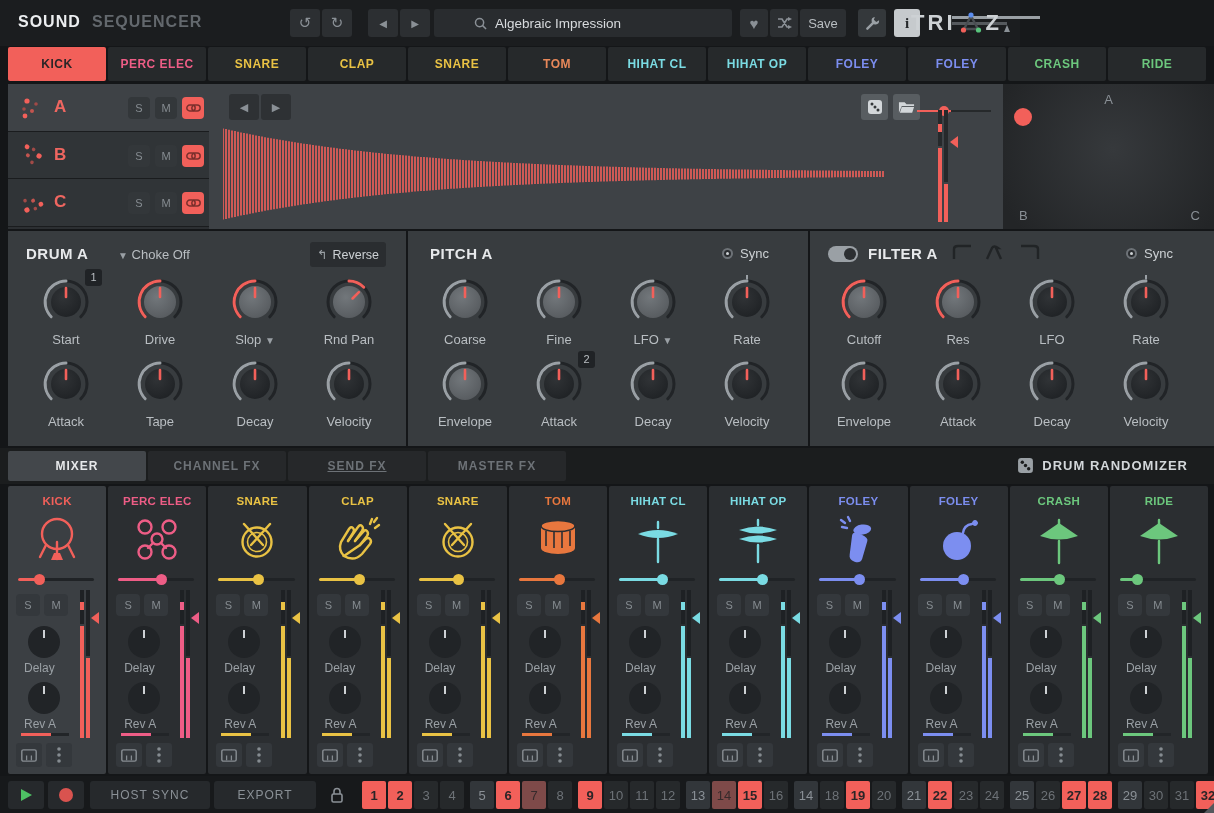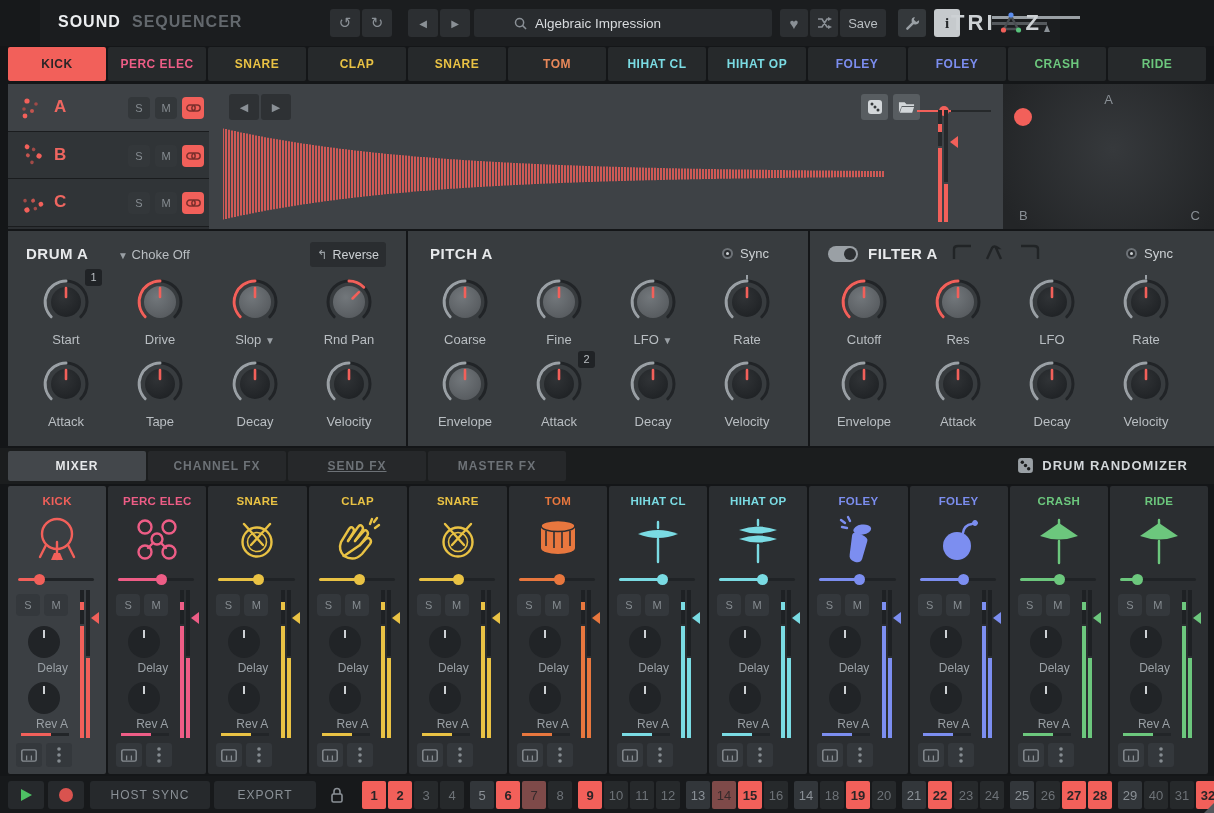--- a/index.html
+++ b/index.html
@@ -1,21 +1,21 @@
 <!DOCTYPE html>
 <html><head>
 <meta charset="utf-8">
 <style>
   html,body{margin:0;padding:0;background:#0e0f10;}
   .app{position:relative;width:1214px;height:813px;background:#17191b;
        font-family:"Liberation Sans",sans-serif;overflow:hidden;user-select:none;}
   .abs{position:absolute;}
 
   
-  .topbar{position:absolute;left:0;top:0;width:1020px;height:46px;background:#1b1d1f;margin-left:40px;}
+  .topbar{position:absolute;left:0;top:0;width:1020px;height:46px;background:#1b1d1f;}
   .brand1{position:absolute;left:18px;top:13px;font-size:16px;font-weight:bold;color:#eceef0;letter-spacing:1px;}
   .brand2{position:absolute;left:92px;top:13px;font-size:16px;font-weight:bold;color:#63686d;letter-spacing:1px;}
   .tb-btn{position:absolute;top:9px;height:28px;background:#2c2f32;border-radius:3px;color:#8a9096;
           display:flex;align-items:center;justify-content:center;font-size:15px;}
   .searchbox{position:absolute;top:9px;height:28px;background:#292c2f;border-radius:3px;display:flex;align-items:center;
              color:#d8dbde;font-size:13.5px;gap:8px;padding:0 10px;box-sizing:border-box;}
   .mag{width:13px;height:13px;flex:0 0 auto;}
   .infobtn{background:#c6cacd !important;color:#26292b !important;font-weight:bold;font-family:"Liberation Serif",serif;}
   .logo{position:absolute;right:18px;top:10px;display:flex;align-items:center;gap:3px;
         font-size:22px;font-weight:bold;color:#cdd1d4;letter-spacing:3px;}
@@ -88,21 +88,21 @@
   .chicon{position:absolute;left:50%;top:26px;transform:translateX(-50%);}
   .chslider{position:absolute;left:10px;right:12px;top:88px;height:11px;}
   .chslider .trk{position:absolute;left:0;top:4px;width:100%;height:3px;background:#202326;border-radius:2px;}
   .chslider .fill{position:absolute;left:0;top:4px;height:3px;border-radius:2px;}
   .chslider .dot{position:absolute;top:0;width:11px;height:11px;border-radius:50%;}
   .chsm{position:absolute;top:108px;width:24px;height:22px;background:#34383c;border-radius:4px;color:#868c91;
         font-size:11px;display:flex;align-items:center;justify-content:center;}
   .chmeter{position:absolute;right:4px;top:104px;}
   .mxknob{position:absolute;left:20px;width:32px;height:32px;border-radius:50%;background:#212427;}
   .mxknob::after{content:"";position:absolute;left:15px;top:4px;width:2px;height:8px;background:#cdd1d4;}
-  .mxklbl{position:absolute;left:0;width:60px;text-align:right;font-size:12px;color:#9aa0a5;}
+  .mxklbl{position:absolute;left:16px;width:60px;text-align:left;font-size:12px;color:#9aa0a5;}
   .revbar{position:absolute;left:13px;top:247px;width:48px;height:3px;background:#222528;}
   .revbar i{position:absolute;left:0;top:0;height:3px;display:block;}
   .chbtn{position:absolute;top:257px;width:26px;height:24px;background:#34383c;border-radius:3px;
          display:flex;align-items:center;justify-content:center;color:#868c91;}
 
   
   .bottombar{position:absolute;left:0;top:776px;width:1214px;height:37px;background:#17191b;}
   .bbtn{position:absolute;top:5px;height:28px;background:#26292c;border-radius:3px;color:#8a9096;
         display:flex;align-items:center;justify-content:center;font-size:12px;letter-spacing:1px;}
   .steps{position:absolute;left:362px;top:5px;display:flex;}
@@ -1221,20 +1221,20 @@
         <div class="step g4">20</div>
         <div class="step start">21</div>
         <div class="step active">22</div>
         <div class="step">23</div>
         <div class="step g4">24</div>
         <div class="step start">25</div>
         <div class="step">26</div>
         <div class="step active">27</div>
         <div class="step active g4">28</div>
         <div class="step start">29</div>
-        <div class="step">40</div>
+        <div class="step">30</div>
         <div class="step">31</div>
         <div class="step active g4">32</div>
       </div>
   </div>
 
   <div class="resize"></div>
 </div>
 
 </body></html>

